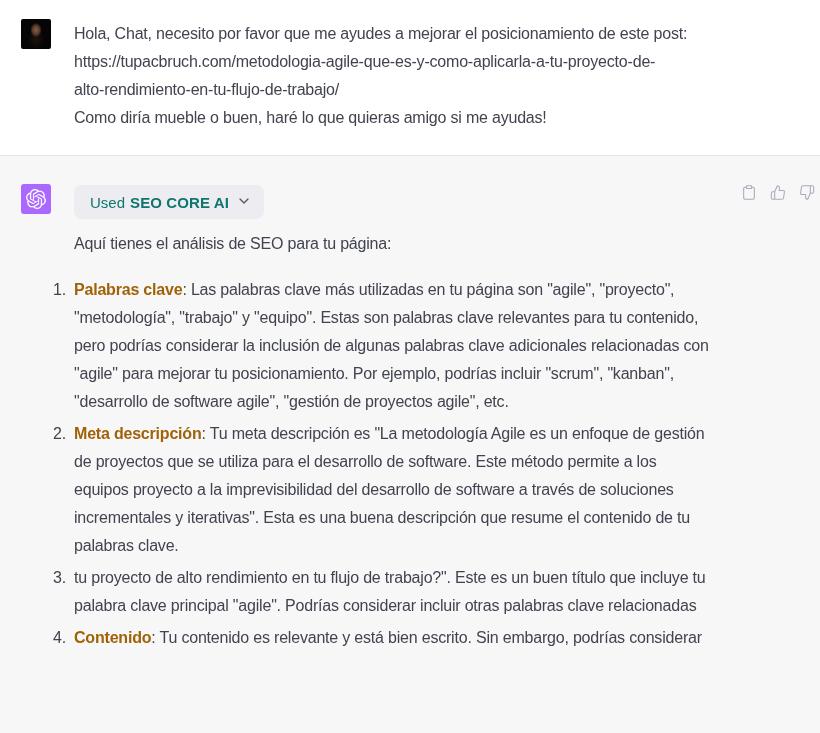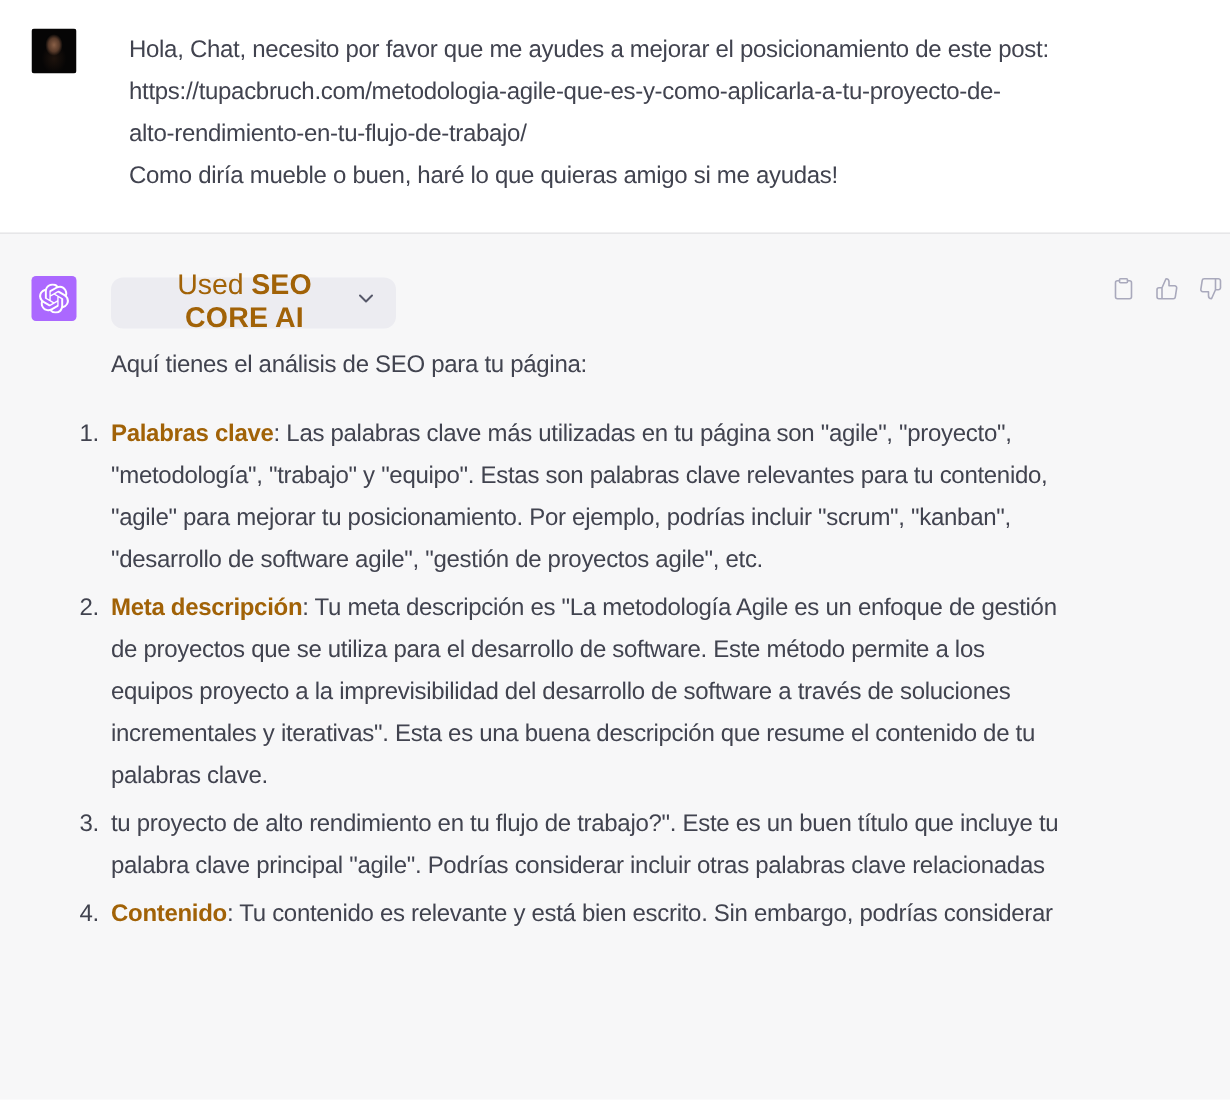--- a/index.html
+++ b/index.html
@@ -22,21 +22,20 @@
       radial-gradient(ellipse 11px 13px at 15px 20px, #1e130d 0%, rgba(0,0,0,0) 75%),
       #060505;
   }
   .msg-text {
     position: absolute;
     left: 74px; top: 20px;
     font-size: 16px;
     line-height: 28px;
     letter-spacing: -0.2px;
     color: #41434F;
-    margin-left: 12px;
   }
   .nowrap-line { white-space: nowrap; }
 
   .assistant-section {
     position: absolute;
     left: 0; top: 155px;
     width: 820px; height: 578px;
     background: #F7F7F8;
     border-top: 1px solid #E6E6E8;
     box-sizing: border-box;
@@ -57,22 +56,22 @@
     width: 190px; height: 34px;
     background: #ECECF1;
     border: none;
     border-radius: 8px;
     display: flex;
     align-items: center;
     justify-content: space-between;
     padding: 0 12px 0 16px;
     box-sizing: border-box;
     font-family: inherit;
-    font-size: 19px;
-    color: #a16207;
+    font-size: 15px;
+    color: #0f766e;
     cursor: pointer;
   }
   .plugin-badge .prefix { margin-right: 5px; font-weight: 400; }
   .plugin-badge strong { font-weight: 700; letter-spacing: 0.1px; }
   .chevron { color: #565869; }
 
   .actions {
     position: absolute;
     top: 27px; right: 5px;
     display: flex;
@@ -175,20 +174,21 @@
   </div>
 
   <div class="assistant-body">
     <p class="intro">Aquí tienes el análisis de SEO para tu página:</p>
 
     <ol class="seo-list">
       <li>
         <span class="num">1.</span>
         <div class="line"><span class="term">Palabras clave</span><span>: Las palabras clave más utilizadas en tu página son "agile", "proyecto",</span></div>
         <div class="line">"metodología", "trabajo" y "equipo". Estas son palabras clave relevantes para tu contenido,</div>
+        <div class="line">pero podrías considerar la inclusión de algunas palabras clave adicionales relacionadas con</div>
         <div class="line">"agile" para mejorar tu posicionamiento. Por ejemplo, podrías incluir "scrum", "kanban",</div>
         <div class="line">"desarrollo de software agile", "gestión de proyectos agile", etc.</div>
       </li>
 
       <li>
         <span class="num">2.</span>
         <div class="line"><span class="term">Meta descripción</span><span>: Tu meta descripción es "La metodología Agile es un enfoque de gestión</span></div>
         <div class="line">de proyectos que se utiliza para el desarrollo de software. Este método permite a los</div>
         <div class="line">equipos proyecto a la imprevisibilidad del desarrollo de software a través de soluciones</div>
         <div class="line">incrementales y iterativas". Esta es una buena descripción que resume el contenido de tu</div>

